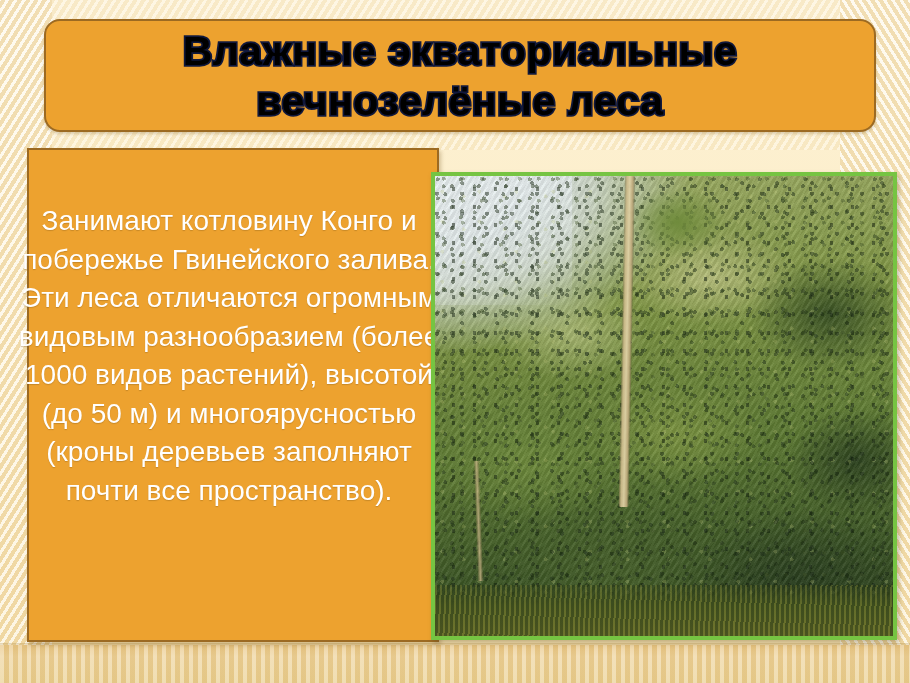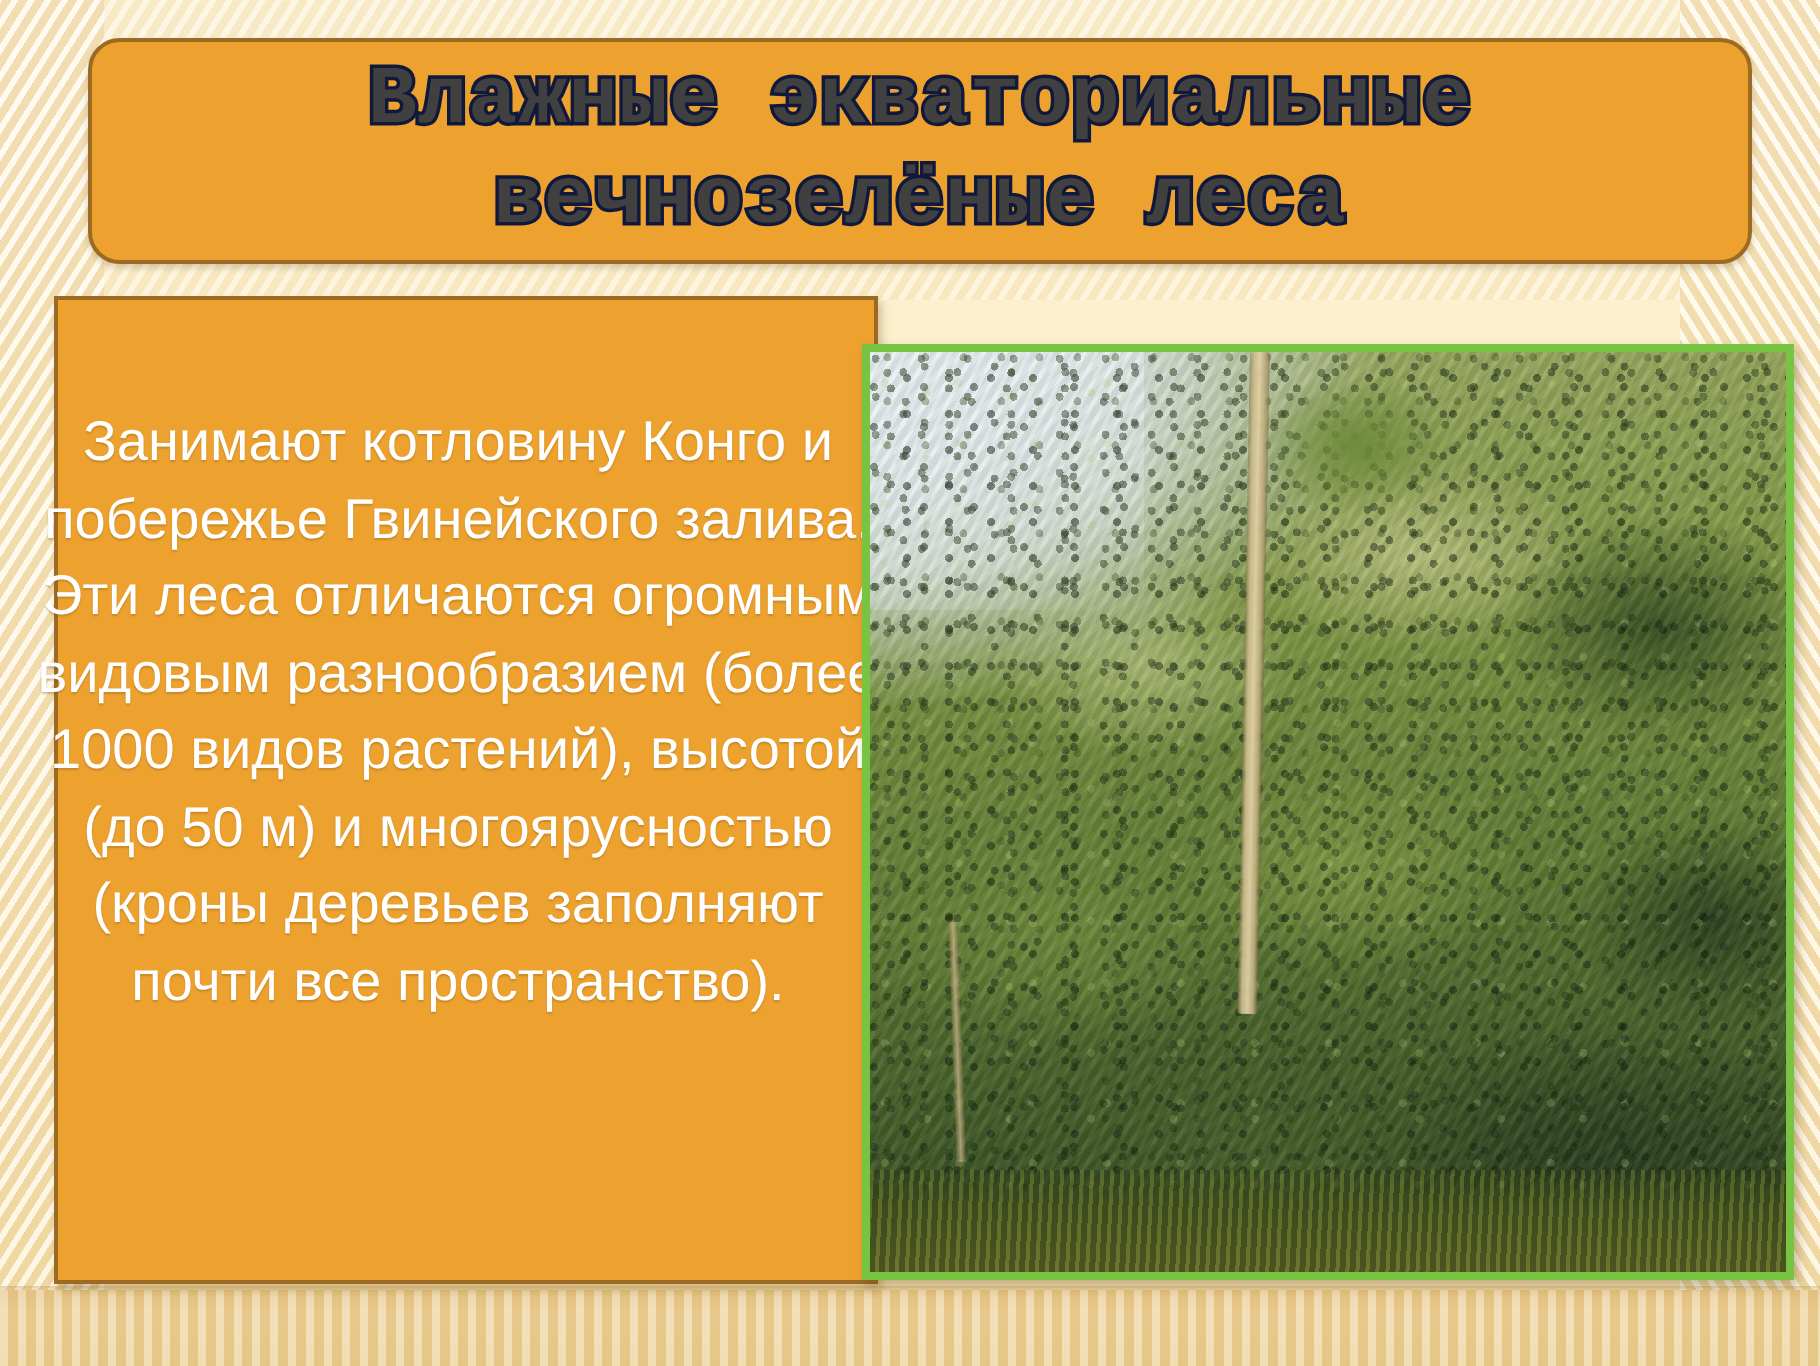--- a/index.html
+++ b/index.html
@@ -96,27 +96,27 @@
     box-sizing: border-box;
     background: #eda22f;
     border: 2px solid #9c6a22;
     border-radius: 16px;
     box-shadow: 0 2px 3px rgba(120,86,30,0.25);
     display: flex;
     align-items: center;
     justify-content: center;
   }
   .title-text {
-    font-family: Liberation Mono, monospace;
+    font-family: Liberation Sans, sans-serif;
     font-weight: 700;
     font-size: 41px;
     line-height: 50px;
     letter-spacing: 0.5px;
     text-align: center;
-    color: #404040;
+    color: #000000;
     -webkit-text-stroke: 3.4px #10183c;
     paint-order: stroke fill;
     margin: 0;
     padding: 0 14px;
     white-space: pre-line;
   }
 
   
   .text-panel {
     position: absolute;

